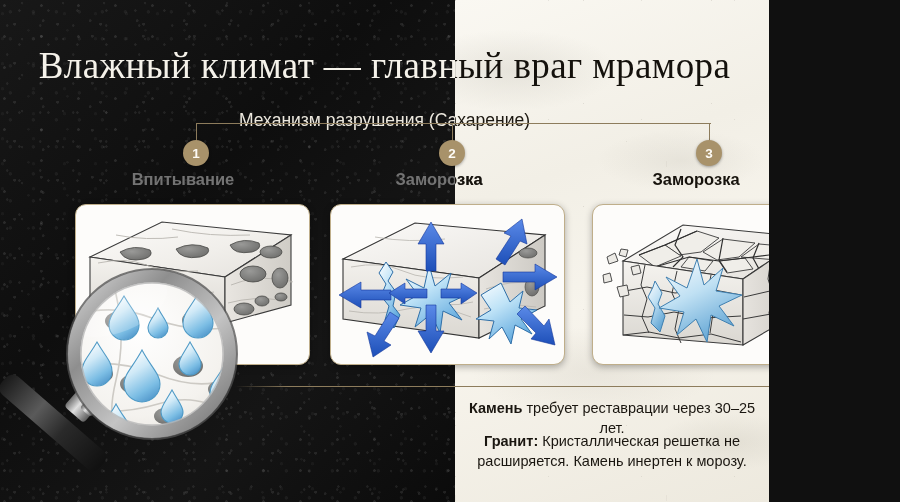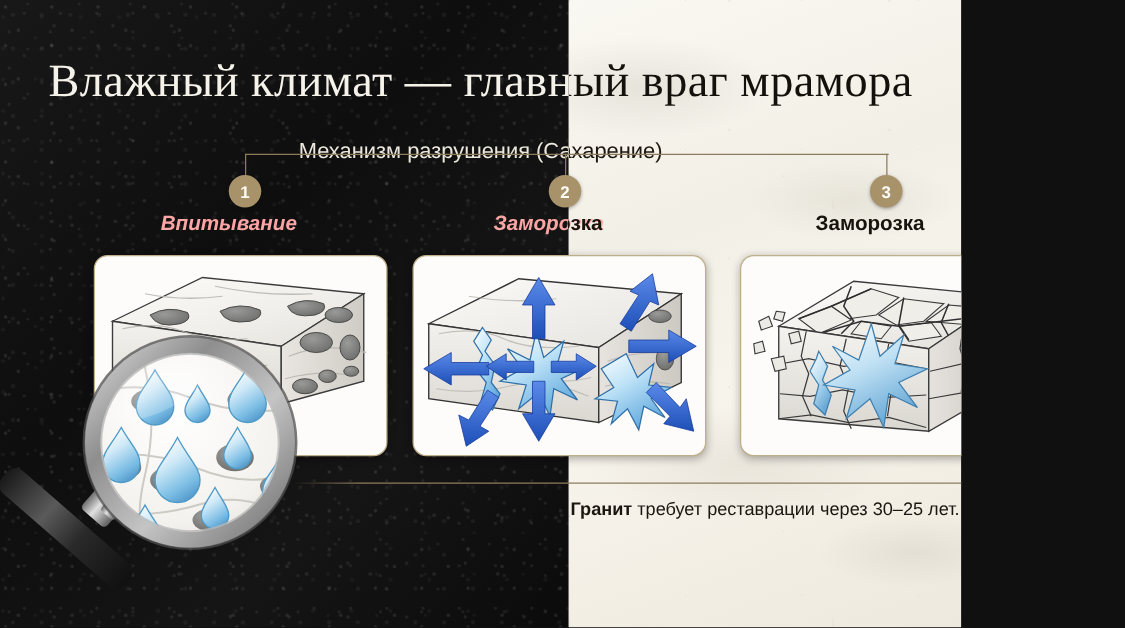--- a/index.html
+++ b/index.html
@@ -92,21 +92,21 @@
     display:flex;align-items:center;justify-content:center;
     color:#fdfbf6;font-size:13.5px;font-weight:700;
     box-shadow:0 1px 3px rgba(0,0,0,.35);
   }
   .step .cap{
     position:absolute;top:30px;left:50%;transform:translateX(-50%);
     font-size:16.5px;font-weight:700;white-space:nowrap;
   }
   .cap-wrap{position:relative;display:inline-block;}
   .cap-wrap .seg{position:absolute;left:0;top:0;white-space:nowrap;}
-  .cap-light{color:#fca5a5;font-style:italic;}
+  .cap-light{color:#737373;}
   .cap-dark{color:#17130d;}
 
   #step1{left:183px;top:140px;}
   #step2{left:439px;top:140px;}
   #step3{left:696px;top:140px;}
 
   
   .card{
     position:absolute;top:204px;height:159px;
     background:#fdfcfa;
@@ -467,16 +467,19 @@
     </g>
 
     <circle cx="160" cy="96" r="78" fill="none" stroke="url(#rimG)" stroke-width="13"></circle>
     <circle cx="160" cy="96" r="85" fill="none" stroke="#4f4f4f" stroke-width="2" opacity=".75"></circle>
     <circle cx="160" cy="96" r="71" fill="none" stroke="#b8b8b8" stroke-width="1.6" opacity=".8"></circle>
   </svg>
 
   <div class="divider"></div>
 
   <div class="note" id="note1">
-    <b>Гранит</b><span> требует реставрации через 30–25 лет.</span>
+    <b>Камень</b><span> требует реставрации через 30–25 лет.</span>
+  </div>
+  <div class="note" id="note2">
+    <b>Гранит:</b><span> Кристаллическая решетка не расширяется. Камень инертен к морозу.</span>
   </div>
 
 </div>
 
 </body></html>

